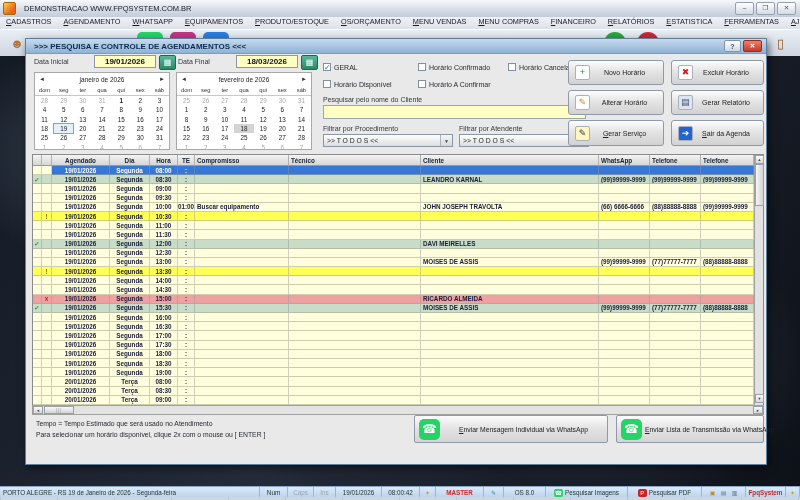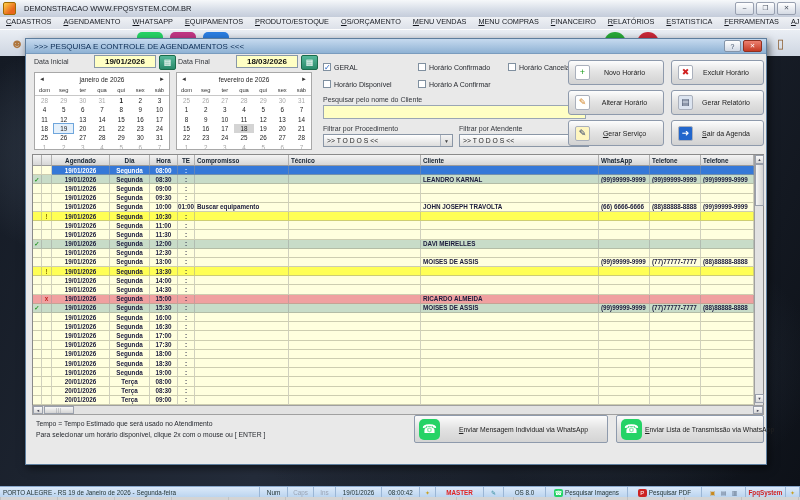--- a/index.html
+++ b/index.html
@@ -33,21 +33,21 @@
       radial-gradient(ellipse 260px 180px at 15% 22%, rgba(95,110,130,.5), transparent 65%),
       radial-gradient(ellipse 320px 230px at 78% 72%, rgba(70,85,105,.45), transparent 60%),
       radial-gradient(ellipse 220px 320px at 46% 55%, rgba(25,30,40,.85), transparent 72%),
       linear-gradient(115deg,#141A24 0%,#242C3A 45%,#0D1118 100%);}
 
   
   .dialog{position:absolute;left:25px;top:38px;width:740px;height:425px;background:#E9E9E9;
     border:1px solid #5E7E9E;box-shadow:2px 3px 8px rgba(0,0,0,.55);}
   .dlg-titlebar{position:absolute;top:0;left:0;width:100%;height:15px;box-sizing:border-box;
     background:linear-gradient(#C6DAEF,#8FB2D4);border-bottom:1px solid #7A9CBE;
-    display:flex;align-items:center;padding-left:8px;font-size:8px;font-weight:normal;color:#0C2C54;}
+    display:flex;align-items:center;padding-left:8px;font-size:8px;font-weight:bold;color:#0C2C54;}
   .dlg-help{margin-left:auto;width:15px;height:10px;border:1px solid #8494A8;border-radius:2px;
     background:linear-gradient(#FFFFFF,#D0D8E4);font-size:7px;color:#405068;display:flex;align-items:center;justify-content:center;}
   .dlg-close{margin:0 4px 0 2px;width:17px;height:10px;border:1px solid #903020;border-radius:2px;
     background:linear-gradient(#ED8070,#C43A24);font-size:6.5px;color:#fff;display:flex;align-items:center;justify-content:center;}
   .lbl{position:absolute;font-size:7px;color:#33363C;white-space:nowrap;}
   .datefield{position:absolute;width:62px;height:13px;background:#FFFFC4;border:1px solid #8898A8;
     box-sizing:border-box;font-size:8px;font-weight:bold;color:#111;text-align:center;line-height:11px;}
   .calbtn{position:absolute;width:15px;height:13px;border:1px solid #1A6A4A;border-radius:2px;
     background:linear-gradient(#56B89A,#2A8A6A);color:#fff;font-size:8px;display:flex;align-items:center;justify-content:center;}
 

